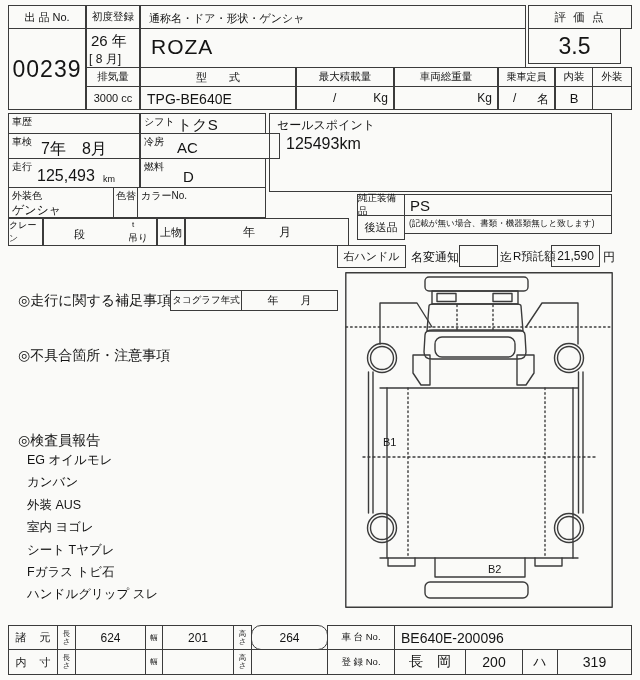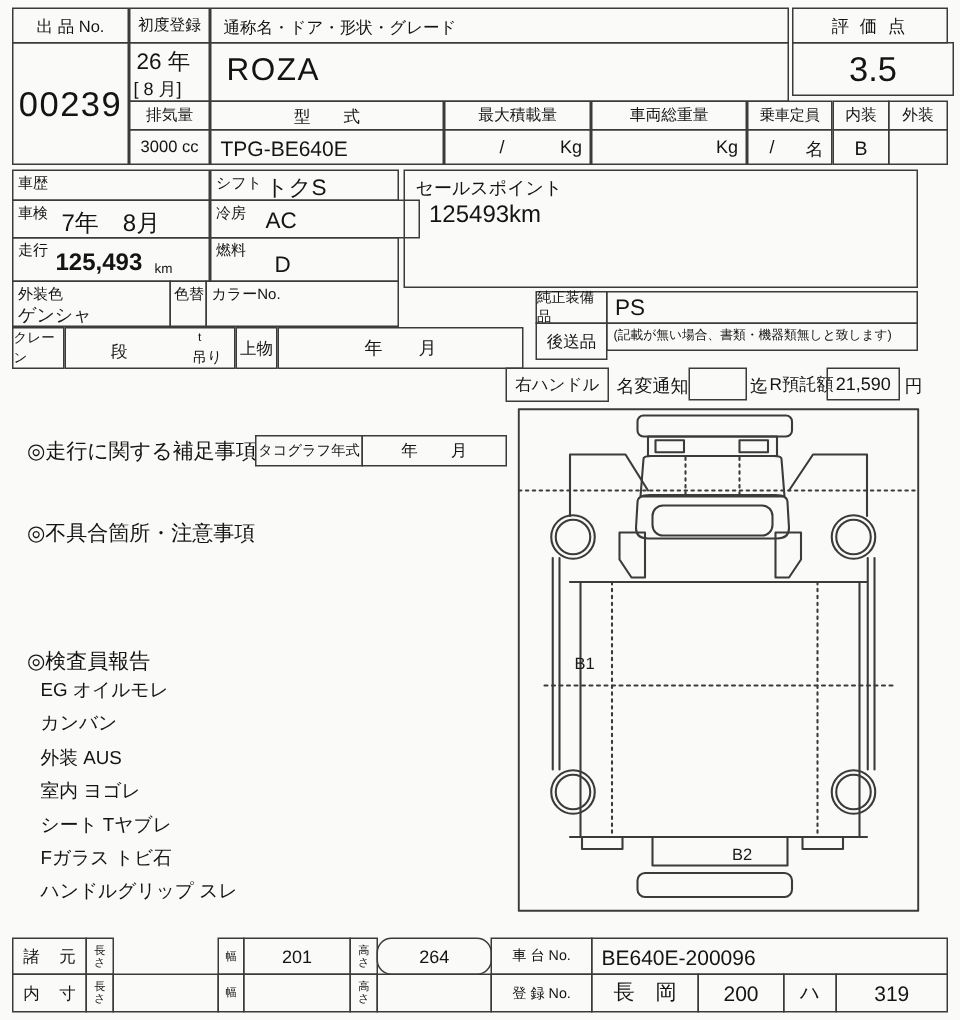--- a/index.html
+++ b/index.html
@@ -22,28 +22,28 @@
   <div class="b c" style="left:8px;top:5px;width:78px;height:24px;font-size:11px;">出 品 No.</div>
   <div class="b c" style="left:8px;top:28px;width:78px;height:82px;font-size:23px;letter-spacing:1px;">00239</div>
 
   <div class="b c" style="left:86px;top:5px;width:54px;height:24px;font-size:10.5px;">初度登録</div>
   <div class="b" style="left:86px;top:28px;width:54px;height:40px;">
     <div class="t" style="left:4px;top:3px;font-size:15px;white-space:nowrap;">26 年</div>
     <div class="t" style="left:2px;top:22px;font-size:12px;white-space:nowrap;">[ 8 月]</div>
   </div>
 
   <div class="b" style="left:140px;top:5px;width:386px;height:24px;">
-    <div class="cl" style="top:5px;left:8px;font-size:11px;">通称名・ドア・形状・グレード</div>
+    <div class="cl" style="top:5px;left:8px;font-size:11px;">通称名・ドア・形状・ゲンシャ</div>
   </div>
   <div class="b" style="left:140px;top:28px;width:386px;height:40px;">
     <div class="t" style="left:10px;top:6px;font-size:21px;letter-spacing:1px;">ROZA</div>
   </div>
 
   <div class="b c" style="left:528px;top:5px;width:104px;height:24px;font-size:11.5px;letter-spacing:2px;text-align:right;">評 価 点</div>
-  <div class="b c" style="left:528px;top:28px;width:108px;height:36px;font-size:23px;">3.5</div>
+  <div class="b c" style="left:528px;top:28px;width:93px;height:36px;font-size:23px;">3.5</div>
 
   <div class="b c" style="left:86px;top:67px;width:54px;height:20px;font-size:10.5px;">排気量</div>
   <div class="b c" style="left:86px;top:86px;width:54px;height:24px;font-size:11px;">3000 cc</div>
 
   <div class="b c" style="left:140px;top:67px;width:156px;height:20px;font-size:11px;">型　　式</div>
   <div class="b" style="left:140px;top:86px;width:156px;height:24px;">
     <div class="t" style="left:6px;top:4px;font-size:14px;">TPG-BE640E</div>
   </div>
 
   <div class="b c" style="left:296px;top:67px;width:98px;height:20px;font-size:10.5px;">最大積載量</div>
@@ -81,21 +81,21 @@
     <div class="cl">車検</div>
     <div class="t" style="left:32px;top:5px;font-size:16px;white-space:nowrap;">7年　8月</div>
   </div>
   <div class="b" style="left:140px;top:133px;width:140px;height:26px;">
     <div class="cl">冷房</div>
     <div class="t" style="left:36px;top:5px;font-size:15px;">AC</div>
   </div>
 
   <div class="b" style="left:8px;top:158px;width:132px;height:30px;">
     <div class="cl">走行</div>
-    <div class="t" style="left:28px;top:8px;font-size:16px;font-weight:bold;">125,493</div>
+    <div class="t" style="left:28px;top:8px;font-size:16px;">125,493</div>
     <div class="t" style="left:94px;top:15px;font-size:9px;">km</div>
   </div>
   <div class="b" style="left:140px;top:158px;width:126px;height:30px;">
     <div class="cl">燃料</div>
     <div class="t" style="left:42px;top:9px;font-size:15px;">D</div>
   </div>
 
   <div class="b" style="left:8px;top:187px;width:106px;height:31px;">
     <div class="cl">外装色</div>
     <div class="t" style="left:3px;top:14px;font-size:12px;">ゲンシャ</div>
@@ -200,20 +200,21 @@
         <circle cx="224" cy="256" r="11.5"></circle>
     </g>
     <text x="38" y="174" font-size="11" fill="#1a1a1a">B1</text>
     <text x="143" y="301" font-size="11" fill="#1a1a1a">B2</text>
   </svg>
 
   <div class="b c" style="left:8px;top:625px;width:50px;height:25px;font-size:11px;letter-spacing:5px;padding-left:5px;">諸  元</div>
   <div class="b c vlbl" style="left:57px;top:625px;width:19px;height:25px;">
       <span>長さ</span>
     </div>
+  <div class="b c" style="left:75px;top:625px;width:71px;height:25px;font-size:12px;">624</div>
   <div class="b c vlbl" style="left:145px;top:625px;width:18px;height:25px;">
       <span>幅</span>
     </div>
   <div class="b c" style="left:162px;top:625px;width:72px;height:25px;font-size:12px;">201</div>
   <div class="b c vlbl" style="left:233px;top:625px;width:19px;height:25px;">
       <span>高さ</span>
     </div>
   <div class="b c" style="left:251px;top:625px;width:77px;height:25px;font-size:12px;border-radius:10px;">264</div>
   <div class="b c" style="left:327px;top:625px;width:68px;height:25px;font-size:9.5px;">車 台 No.</div>
   <div class="b" style="left:394px;top:625px;width:238px;height:25px;">

